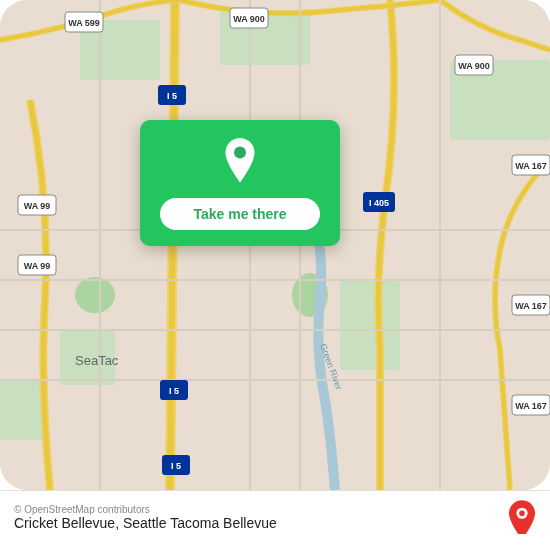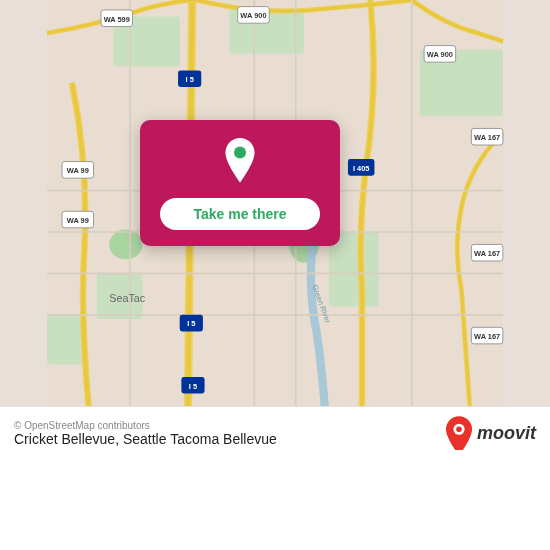--- a/index.html
+++ b/index.html
@@ -6,41 +6,42 @@
     body {
       width: 550px;
       height: 550px;
       overflow: hidden;
       font-family: Arial, sans-serif;
       position: relative;
     }
 
     #map-container {
       width: 550px;
-      height: 406px;
+      height: 490px;
       position: relative;
       overflow: hidden;
       background-color: #e8e0d8;
+      border-radius: 27px;
     }
 
     
     .map-svg {
       width: 100%;
       height: 100%;
       position: absolute;
       top: 0; left: 0;
     }
 
     
     .card-overlay {
       position: absolute;
       top: 120px;
       left: 140px;
       width: 200px;
-      background-color: #be185d;
+      background-color: #22c55e;
       border-radius: 10px;
       display: flex;
       flex-direction: column;
       align-items: center;
       padding: 18px 20px 16px;
       box-shadow: 0 4px 16px rgba(0,0,0,0.25);
       z-index: 10;
     }
 
     .pin-icon {
@@ -216,15 +217,14 @@
     <span class="location-name">Cricket Bellevue, Seattle Tacoma Bellevue</span>
   </div>
 
   <div class="moovit-logo">
 
     <svg class="moovit-pin" viewBox="0 0 30 36" xmlns="http://www.w3.org/2000/svg">
       <path d="M15 0C7.3 0 1 6.3 1 14c0 9.8 14 28 14 28S29 23.8 29 14C29 6.3 22.7 0 15 0z" fill="#e8312a"></path>
       <circle cx="15" cy="14" r="6" fill="white"></circle>
       <circle cx="15" cy="14" r="3" fill="#e8312a"></circle>
     </svg>
-    <span class="moovit-text">moovit</span>
   </div>
 </div>
 
 </body></html>

